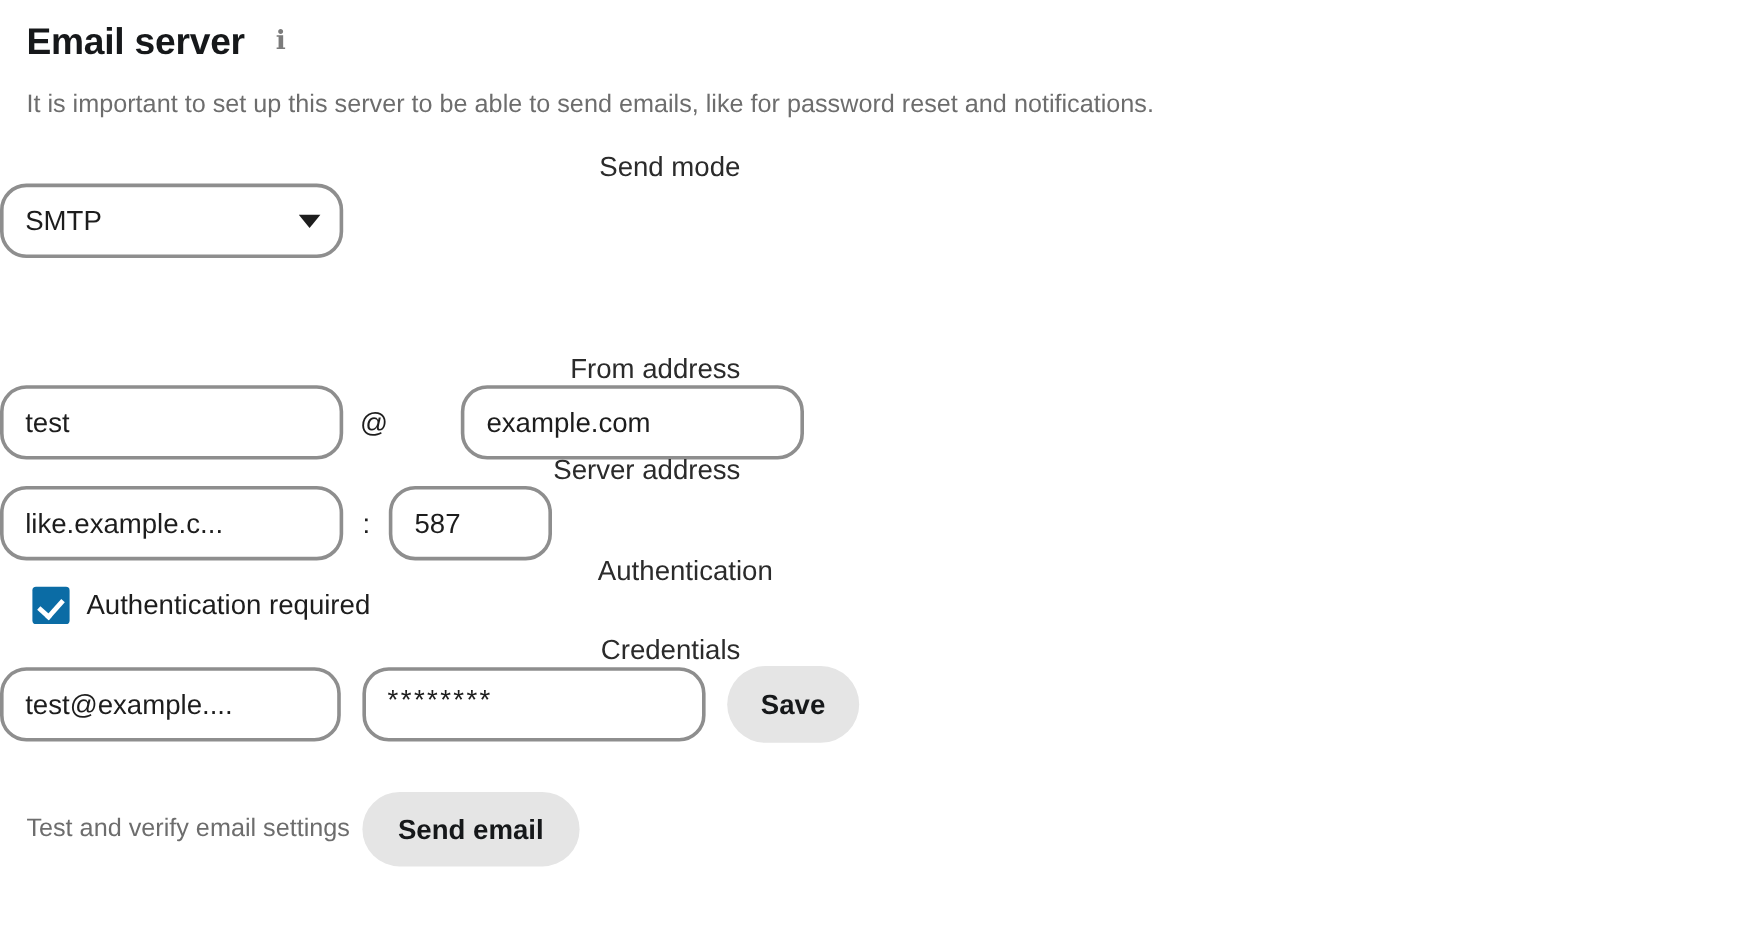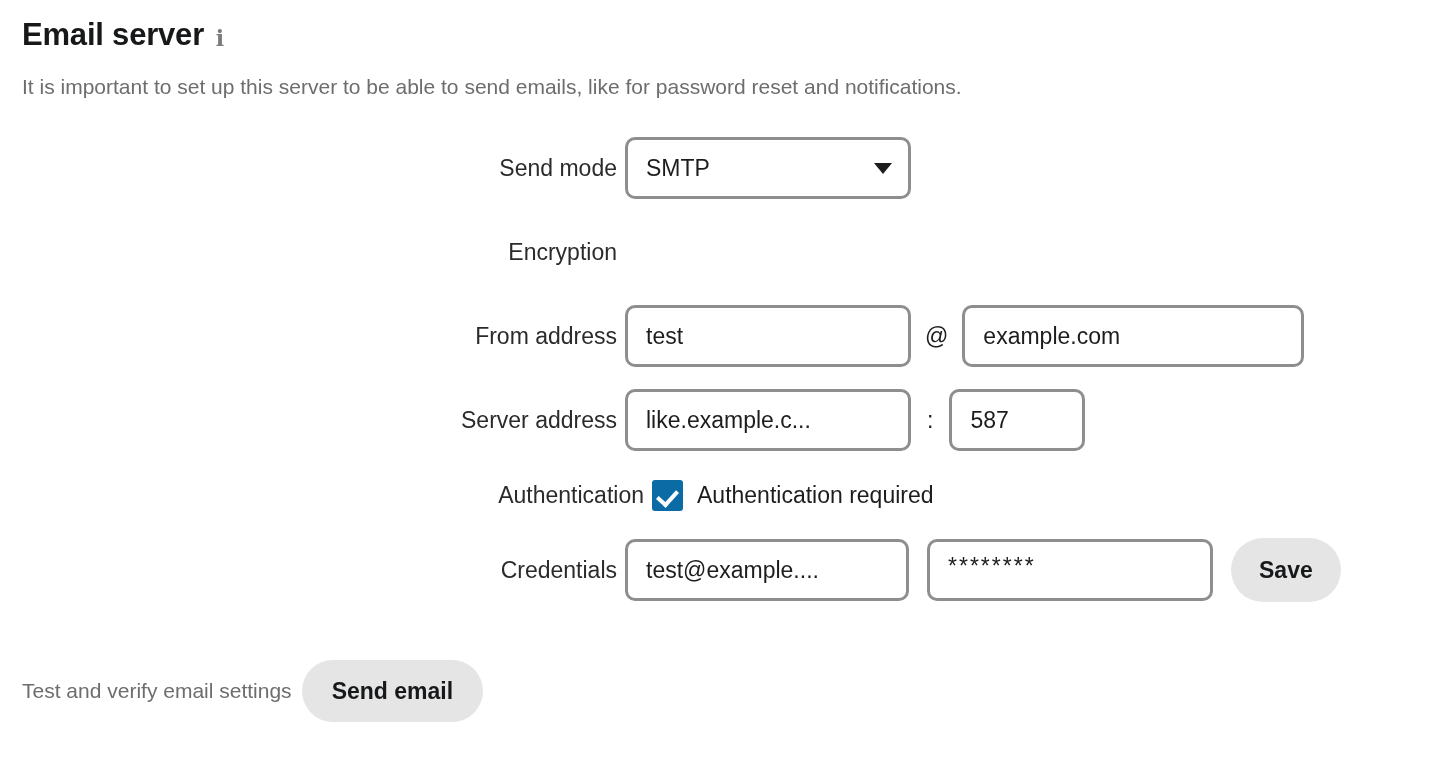--- a/index.html
+++ b/index.html
@@ -21,22 +21,22 @@
     position: relative;
     width: 1448px;
     height: 780px;
     box-sizing: border-box;
     padding: 0;
   }
 
   
   .header {
     display: flex;
-    align-items: center;
-    gap: 6px;
+    align-items: flex-start;
+    gap: 20px;
     padding: 18px 0 0 22px;
   }
   .page-title {
     font-size: 31px;
     font-weight: bold;
     color: #16181a;
     letter-spacing: -0.2px;
     line-height: 1.1;
     margin: 0;
   }
@@ -64,22 +64,22 @@
   }
 
   
   .form {
     margin-top: 26px;
     display: flex;
     flex-direction: column;
   }
   .form-row {
     display: flex;
-    align-items: center;
     height: 84px;
+    flex-direction: column;
   }
   .form-row.tight {
     height: 66px;
     padding-left: 27px;
   }
   .row-label {
     width: 625px;
     text-align: right;
     padding-right: 8px;
     box-sizing: border-box;
@@ -91,21 +91,21 @@
     display: flex;
     align-items: center;
     gap: 0;
   }
 
   
   .field {
     box-sizing: border-box;
     height: 62px;
     border: 3px solid #8e8e8e;
-    border-radius: 10px;
+    border-radius: 22px;
     background: #ffffff;
     display: flex;
     align-items: center;
     padding: 0 18px;
     font-size: 23px;
     color: #1d1d1d;
     overflow: hidden;
     white-space: nowrap;
     cursor: text;
   }
@@ -124,21 +124,21 @@
     height: 0;
     border-left: 9px solid transparent;
     border-right: 9px solid transparent;
     border-top: 11px solid #1d1d1d;
     margin-left: 16px;
     flex: none;
   }
 
   .w-select   { width: 286px; }
   .w-from     { width: 286px; }
-  .w-domain   { width: 342px; }
+  .w-domain   { width: 286px; margin-left: 47px; }
   .w-server   { width: 286px; }
   .w-port     { width: 136px; }
   .w-user     { width: 284px; }
   .w-pass     { width: 286px; }
 
   .sep {
     font-size: 23px;
     color: #1d1d1d;
     padding: 0 14px;
     white-space: nowrap;
@@ -246,21 +246,20 @@
       <div class="row-label">Send mode</div>
       <div class="controls">
         <div class="field select w-select">
           <span class="value">SMTP</span>
           <span class="caret"></span>
         </div>
       </div>
     </div>
 
     <div class="form-row">
-      <div class="row-label">Encryption</div>
     </div>
 
     <div class="form-row">
       <div class="row-label">From address</div>
       <div class="controls">
         <div class="field w-from">
           <span class="value">test</span>
         </div>
         <span class="sep">@</span>
         <div class="field w-domain">

